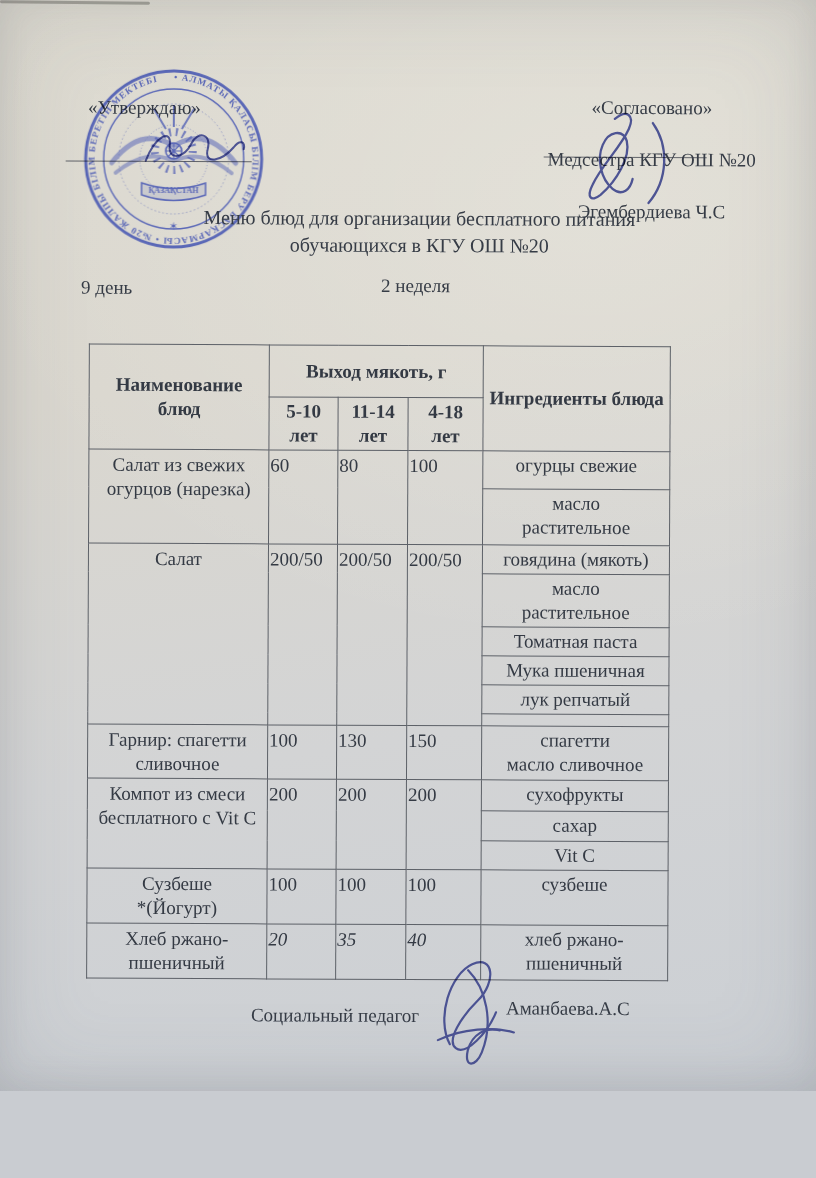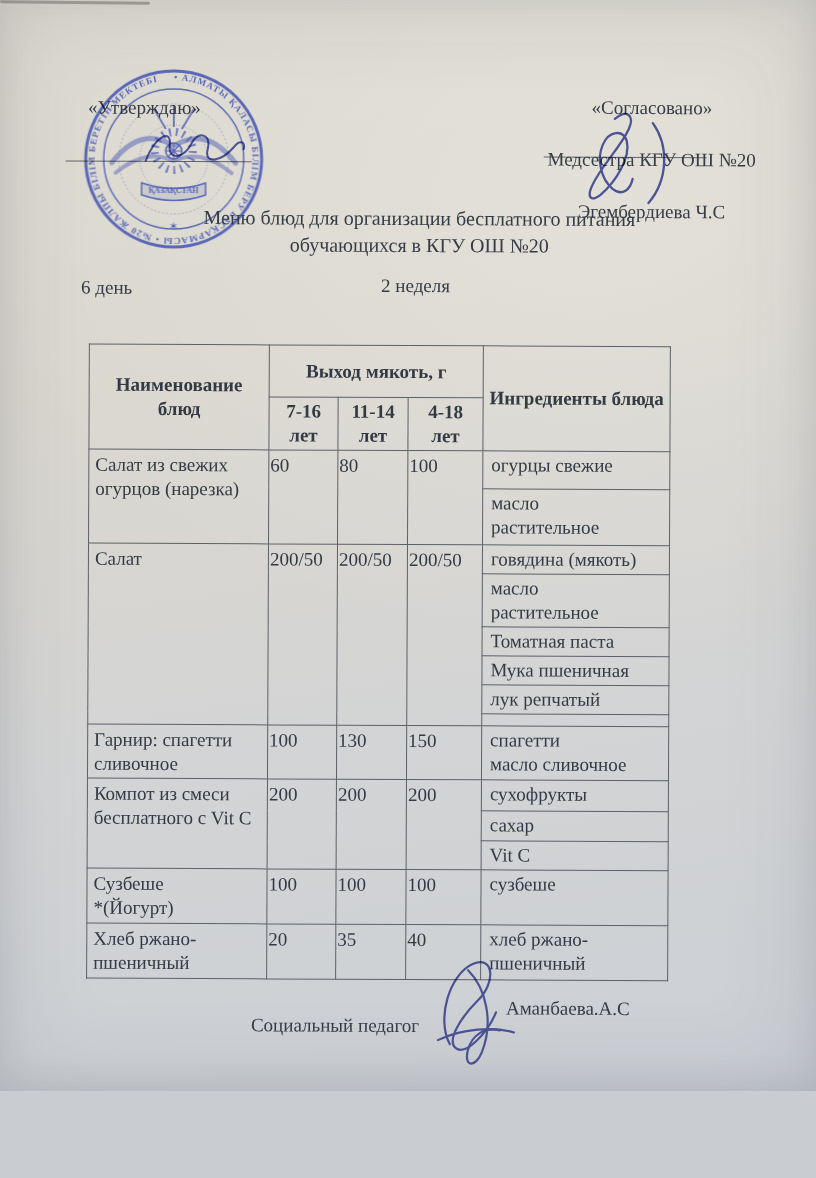--- a/index.html
+++ b/index.html
@@ -31,25 +31,25 @@
   
   table.menu{
     position:absolute;left:88px;top:345px;border-collapse:collapse;table-layout:fixed;
     font-size:19px;line-height:1.26;color:#343a44;
   }
   table.menu td,table.menu th{
     border:1px solid #5d6168;vertical-align:top;overflow:hidden;
     white-space:pre-line;
   }
   table.menu th{font-weight:bold;text-align:center;vertical-align:middle;padding:2px 4px;}
-  td.name{padding:3px 6px;}
+  td.name{padding:3px 6px;text-align:center;}
   td.val{text-align:left;padding:3px 1px;}
-  td.ing{padding:2px 8px;}
+  td.ing{padding:2px 8px;text-align:center;}
   td.va-m{vertical-align:middle;}
-  td.va-b{vertical-align:bottom;}
+  td.va-b{vertical-align:bottom;font-style:italic;}
   tr.h52{height:52px}tr.h46{height:46px}tr.h44{height:44px}tr.h38{height:38px}
   tr.h56{height:56px}tr.h27{height:27px}tr.h48{height:48px}tr.h28{height:28px}
   tr.h29{height:29px}tr.h12{height:12px}tr.h31{height:31px}tr.h30{height:30px}
 </style>
 </head>
 <body>
 
 <div class="photo">
   <div class="paper-edge"></div>
   <div class="sheet">
@@ -98,39 +98,39 @@
         <path d="M58,18 C70,8 78,14 72,28 C64,46 44,66 36,84 C30,96 34,102 44,94 C60,80 74,56 70,40 C66,28 52,30 46,44 C40,58 44,78 56,88 C66,96 74,88 76,78"></path>
         <path d="M96,22 C112,44 112,78 92,102"></path>
       </g>
     </svg>
 
     <div class="abs title center" style="left:60px;top:205px;width:716px;">
       <div>Меню блюд для организации бесплатного питания</div>
       <div>обучающихся в КГУ ОШ №20</div>
     </div>
 
-    <div class="abs block" style="left:80px;top:276px;">6 день</div>
+    <div class="abs block" style="left:80px;top:276px;">9 день</div>
     <div class="abs block" style="left:380px;top:273px;">2 неделя</div>
 
     <table class="menu">
       <colgroup>
         <col style="width:180px">
           <col style="width:69px">
           <col style="width:70px">
           <col style="width:75px">
           <col style="width:187px">
       </colgroup>
       <thead>
         <tr class="h52">
           <th rowspan="2">Наименование блюд</th>
           <th colspan="3">Выход мякоть, г</th>
           <th rowspan="2">Ингредиенты блюда</th>
         </tr>
         <tr class="h46">
-          <th>7-16 лет</th>
+          <th>5-10 лет</th>
           <th>11-14 лет</th>
           <th>4-18 лет</th>
         </tr>
       </thead>
       <tbody>
 
         <tr class="h38">
           <td class="name" rowspan="2">Салат из свежих огурцов (нарезка)</td>
           <td class="val" rowspan="2">60</td>
           <td class="val" rowspan="2">80</td>
@@ -201,21 +201,21 @@
         <tr class="h46">
           <td class="name">Хлеб ржано-пшеничный</td>
           <td class="val va-b">20</td>
           <td class="val va-b">35</td>
           <td class="val va-b">40</td>
           <td class="ing">хлеб ржано-пшеничный</td>
         </tr>
       </tbody>
     </table>
 
-    <div class="abs block" style="left:253px;top:1003px;margin-top:10px;">Социальный педагог</div>
+    <div class="abs block" style="left:253px;top:1003px;">Социальный педагог</div>
     <svg class="abs sig" style="left:418px;top:948px;" width="110" height="125" viewBox="0 0 110 125">
       <g fill="none" stroke="#3d448c" stroke-width="2.2" stroke-linecap="round">
         <path d="M34,96 C20,70 34,26 56,16 C78,6 80,34 62,52 C46,68 30,92 40,100 C50,108 72,84 80,64"></path>
         <path d="M52,22 C70,40 78,74 66,104 C60,119 48,120 52,102 C56,86 70,78 84,82"></path>
         <path d="M22,92 C46,80 78,78 98,84"></path>
       </g>
     </svg>
     <div class="abs block" style="left:508px;top:995px;font-family:Liberation Serif, serif;">Аманбаева.А.С</div>
 
   </div>

